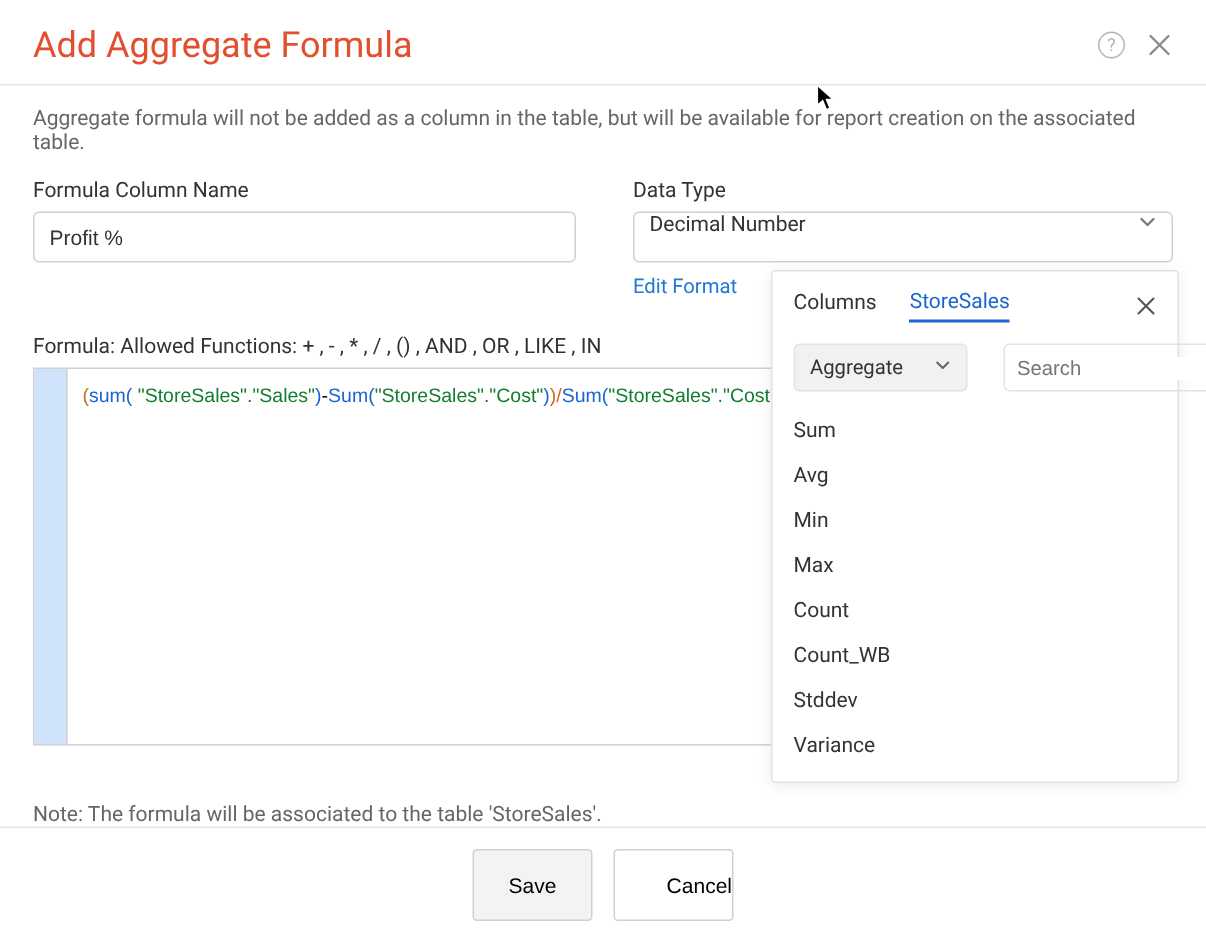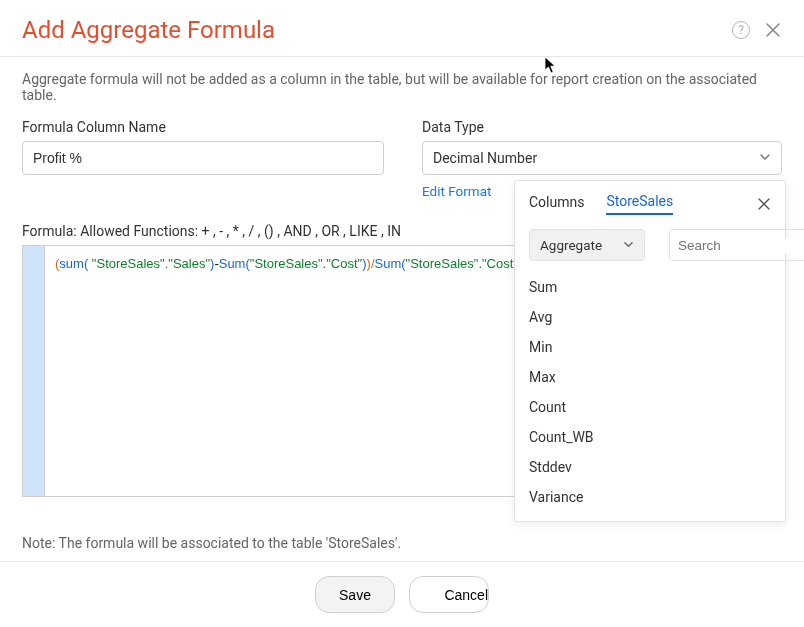--- a/index.html
+++ b/index.html
@@ -75,21 +75,20 @@
     border: 1px solid #d0d0d0;
     border-radius: 4px;
     padding: 0 10px;
     font-size: 14px;
     color: #333;
     background: #fff;
     width: 100%;
   }
   .select-box {
     display: flex;
-    align-items: center;
     justify-content: space-between;
     cursor: pointer;
   }
   .select-box .chev {
     color: #888;
   }
   .link {
     color: #2179d6;
     font-size: 13.5px;
     cursor: pointer;
@@ -139,24 +138,24 @@
   }
   .footer {
     border-top: 1px solid #e6e6e6;
     padding: 14px 0;
     display: flex;
     justify-content: center;
     gap: 14px;
   }
   .btn {
     min-width: 80px;
-    height: 37px;
+    height: 48px;
     border: 1px solid #d0d0d0;
     background: #f3f3f3;
-    border-radius: 14px;
+    border-radius: 3px;
     font-size: 14px;
     cursor: pointer;
   }
   .btn.secondary { background: #fff; text-align: right; }
   
   .side-panel {
     position: absolute;
     top: 180px;
     right: 18px;
     width: 272px;

